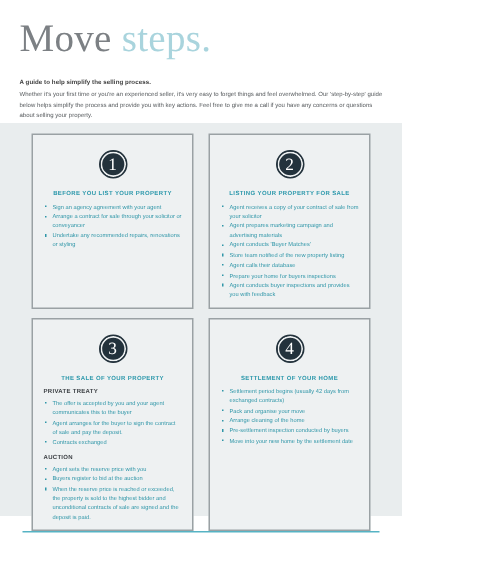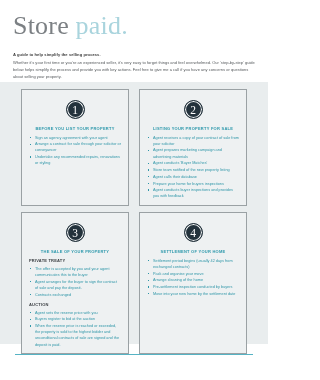--- a/index.html
+++ b/index.html
@@ -146,21 +146,21 @@
     left: 15px; top: 354px;
     width: 238px;
     height: 0.8px;
     background: #56b3c4;
   }
 </style>
 </head>
 <body>
 
 <div class="title">
-  <span class="t-dark">Store </span><span class="t-light">paid.</span>
+  <span class="t-dark">Move </span><span class="t-light">steps.</span>
 </div>
 
 <div class="intro">
   <div class="intro-head">A guide to help simplify the selling process.</div>
   <div class="intro-body">Whether it's your first time or you're an experienced seller, it's very easy to forget things and feel overwhelmed. Our 'step-by-step' guide below helps simplify the process and provide you with key actions.  Feel free to give me a call if you have any concerns or questions about selling your property.</div>
 </div>
 
 <div class="band"></div>
 
 <div class="grid">

